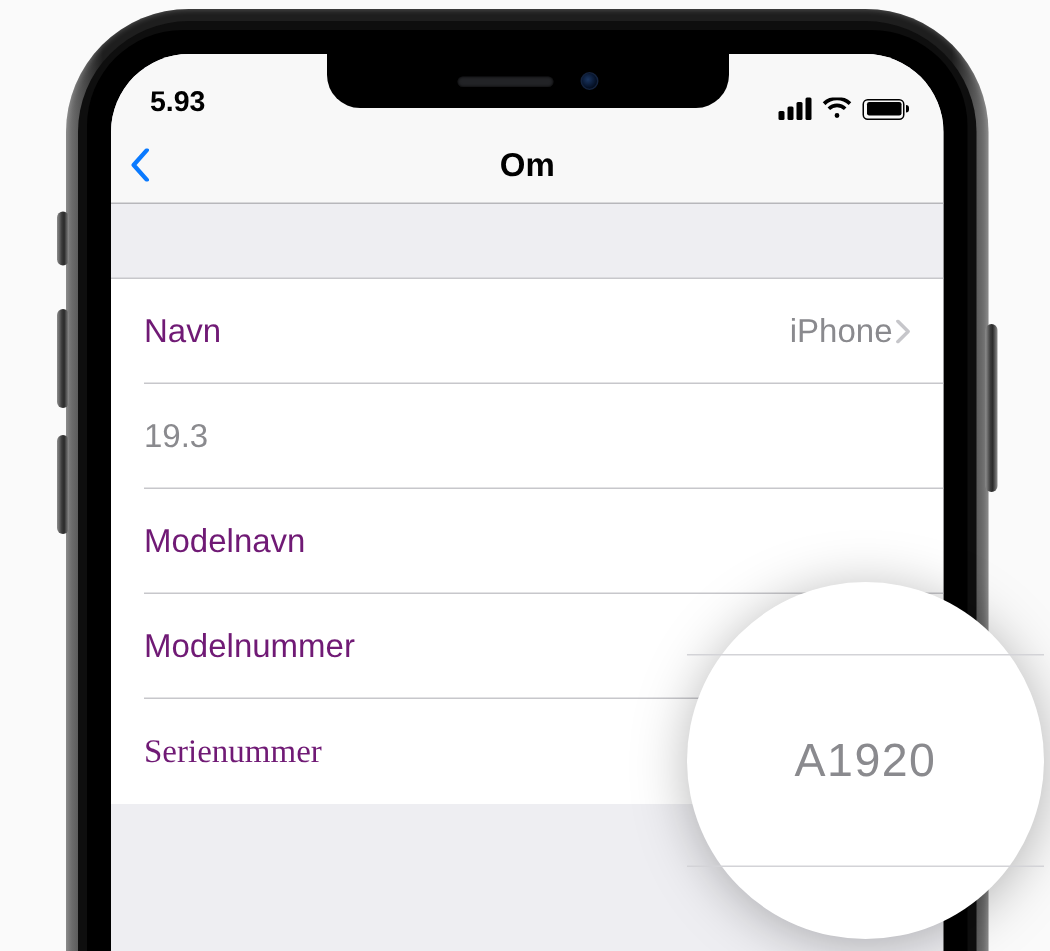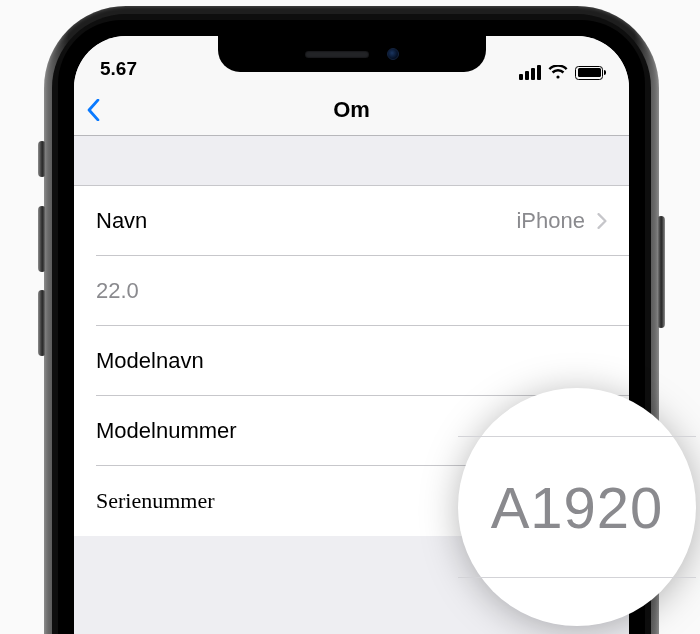--- a/index.html
+++ b/index.html
@@ -143,22 +143,22 @@
   .row {
     display:flex;
     align-items:center;
     justify-content:space-between;
     height:70px;
     margin-left:22px; 
     padding-right:22px;
     border-bottom:1px solid #c7c7cb;
   }
   .row:last-child { border-bottom:none;font-family:Liberation Serif, serif; }
-  .row .label { font-size:22px; color:#000000; }
-  .row .value { font-size:22px; color:#8a8a8e; display:flex; align-items:center; gap:10px; }
+  .row .label { font-size:22px; color:#701a75; }
+  .row .value { font-size:22px; color:#8a8a8e; display:flex; align-items:center; }
   .chevron { color:#c6c6ca; margin-left:2px; }
   .chevron svg{width:10px;height:16px;display:block}
 
   
   .magnifier {
     position:absolute;
     width:238px; height:238px;
     right:4px; bottom:8px;
     border-radius:50%;
     background:#fff;
@@ -169,21 +169,21 @@
   }
   .mag-line {
     position:absolute;
     left:0; right:0;
     height:1px;
     background:#d3d3d7;
   }
   .mag-line.top { top:48px }
   .mag-line.bot { bottom:48px }
   .mag-text {
-    font-size:58px;
+    font-size:31px;
     color:#8a8a8e;
     letter-spacing:1px;
   }
 </style>
 </head>
 <body>
 
 <div class="phone">
   <div class="phone-inner"></div>
   <div class="phone-bezel"></div>
@@ -194,21 +194,21 @@
   <div class="btn-side btn-power"></div>
 
   <div class="notch">
     <div class="speaker"></div>
     <div class="camera"></div>
   </div>
 
   <div class="screen">
 
     <div class="status">
-      <span>5.67</span>
+      <span>5.93</span>
       <div class="status-right">
         <span class="bars">
           <span></span>
             <span></span>
             <span></span>
             <span></span>
         </span>
         <span class="wifi">
           <svg width="20" height="15" viewBox="0 0 20 15">
             <path d="M10 13.6a1.6 1.6 0 1 0 0-3.2 1.6 1.6 0 0 0 0 3.2Z" fill="#000"></path>
@@ -241,21 +241,21 @@
           <span>iPhone</span>
           <span class="chevron">
             <svg viewBox="0 0 8 14">
                 <path d="M1 1l6 6-6 6" fill="none" stroke="#c6c6ca" stroke-width="2" stroke-linecap="round" stroke-linejoin="round"></path>
               </svg>
           </span>
         </span>
       </div>
 
       <div class="row">
-        <span class="value">22.0</span>
+        <span class="value">19.3</span>
       </div>
 
       <div class="row">
         <span class="label">Modelnavn</span>
         <span class="value"></span>
       </div>
 
       <div class="row">
         <span class="label">Modelnummer</span>
         <span class="value"></span>

